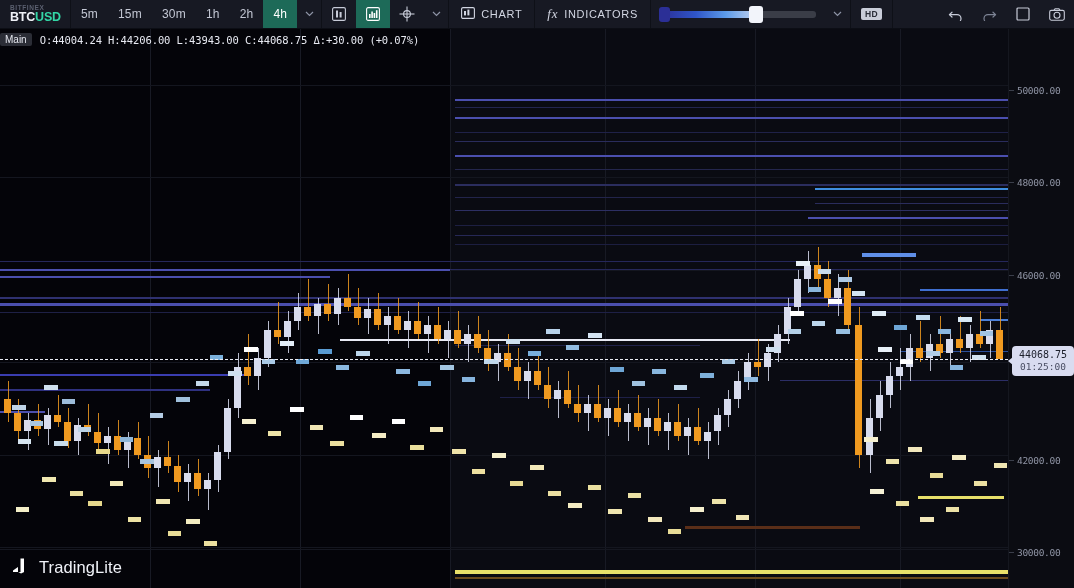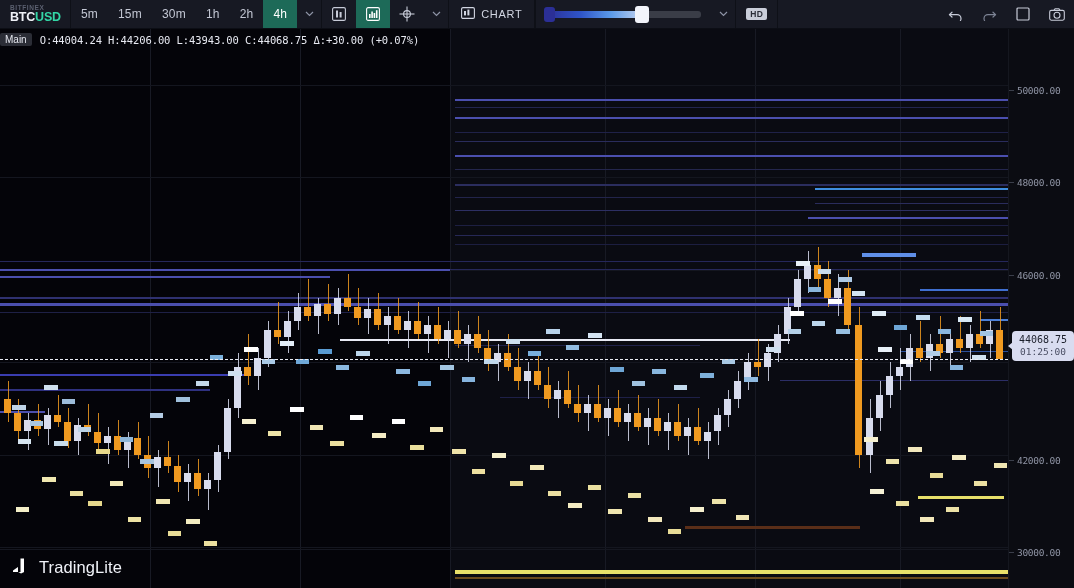--- a/index.html
+++ b/index.html
@@ -209,20 +209,24 @@
         <svg width="14" height="12" viewBox="0 0 14 12">
           <rect x="0.6" y="0.6" width="12.8" height="10.8" rx="1.4" stroke="#d2d6e2" stroke-width="1.1" fill="none"></rect>
           <rect x="3" y="4" width="2" height="4.4" fill="#d2d6e2"></rect>
           <rect x="6.4" y="2.6" width="2" height="5.8" fill="#d2d6e2"></rect>
         </svg>
       </span>
       <span>CHART</span>
     </div>
     <div class="tb-sep"></div>
 
+    <div class="txtbtn">
+      <span style="font-family:'Liberation Serif',serif;font-style:italic;font-size:13px;color:#d2d6e2;">fx</span>
+      <span>INDICATORS</span>
+    </div>
     <div class="tb-sep"></div>
 
     <div class="slider-wrap">
       <div class="slider">
         <div class="slider-fill"></div>
         <div class="slider-knob-l"></div>
         <div class="slider-knob"></div>
       </div>
     </div>
     <div class="chev">
@@ -648,21 +652,21 @@
         <div class="tick" style="top: 56px;">50000.00</div>
         <div class="tickmark" style="top: 153px;"></div>
         <div class="tick" style="top: 148px;">48000.00</div>
         <div class="tickmark" style="top: 246px;"></div>
         <div class="tick" style="top: 241px;">46000.00</div>
         <div class="tickmark" style="top: 431px;"></div>
         <div class="tick" style="top: 426px;">42000.00</div>
         <div class="tickmark" style="top: 523px;"></div>
         <div class="tick" style="top: 518px;">30000.00</div>
       </div>
-    <div id="pricetag" style="top: 302px;">
+    <div id="pricetag" style="top: 317px;">
       <div id="pricetag-arrow"></div>
       <span class="p1">44068.75</span>
       <span class="p2">01:25:00</span>
     </div>
   </div>
 
   <div id="logo">
     <span>
       <svg width="20" height="17" viewBox="0 0 20 17">
         <path d="M1 13.5 L6 10 L6 15 L1 15 Z" fill="#ffffff"></path>

